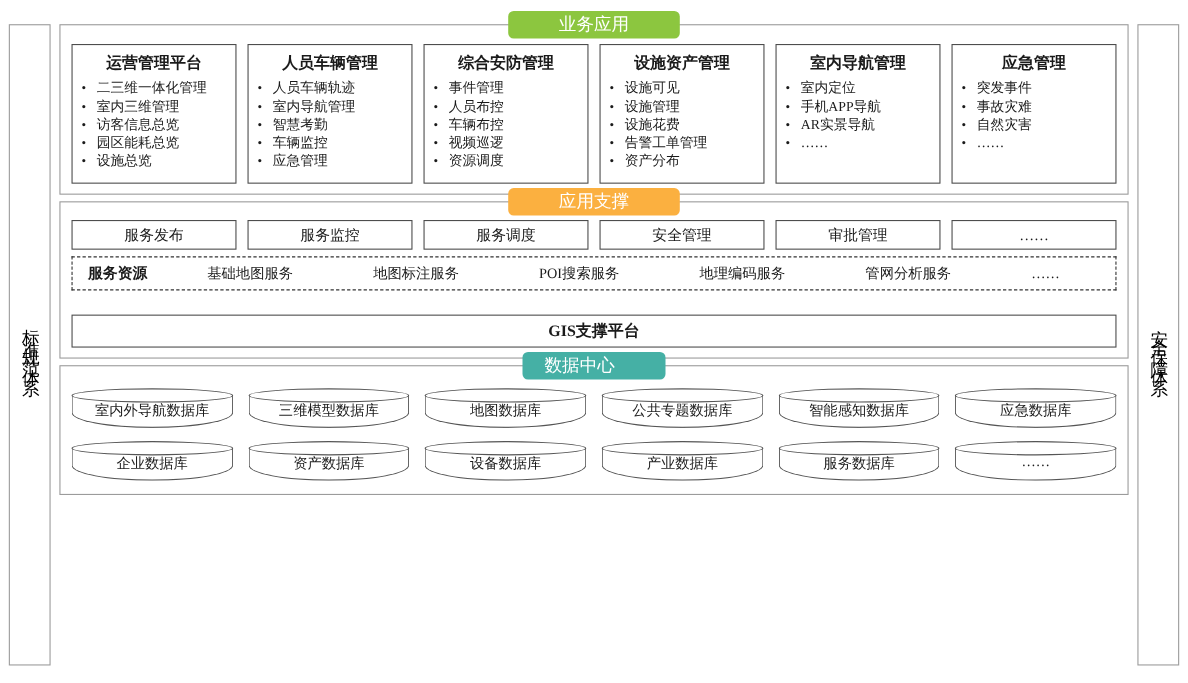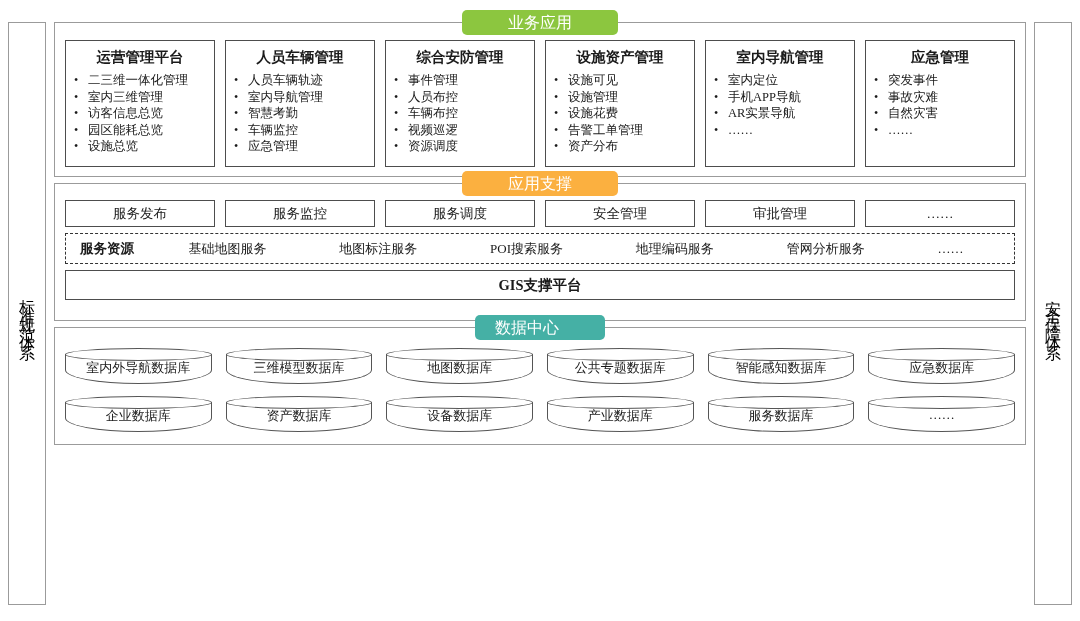--- a/index.html
+++ b/index.html
@@ -168,20 +168,21 @@
   .res-items span { white-space: nowrap; }
 
   .gis-bar {
     border: 1px solid #4d4d4d;
     background: #fff;
     height: 30px;
     line-height: 28px;
     text-align: center;
     font-size: 14.5px;
     font-weight: bold;
+    margin-top: 16px;
   }
 
   
   .db-row {
     display: flex;
     gap: 14px;
     flex: 1 1 auto;
     align-items: center;
   }
   .db-row.first { padding-top: 7px; }

